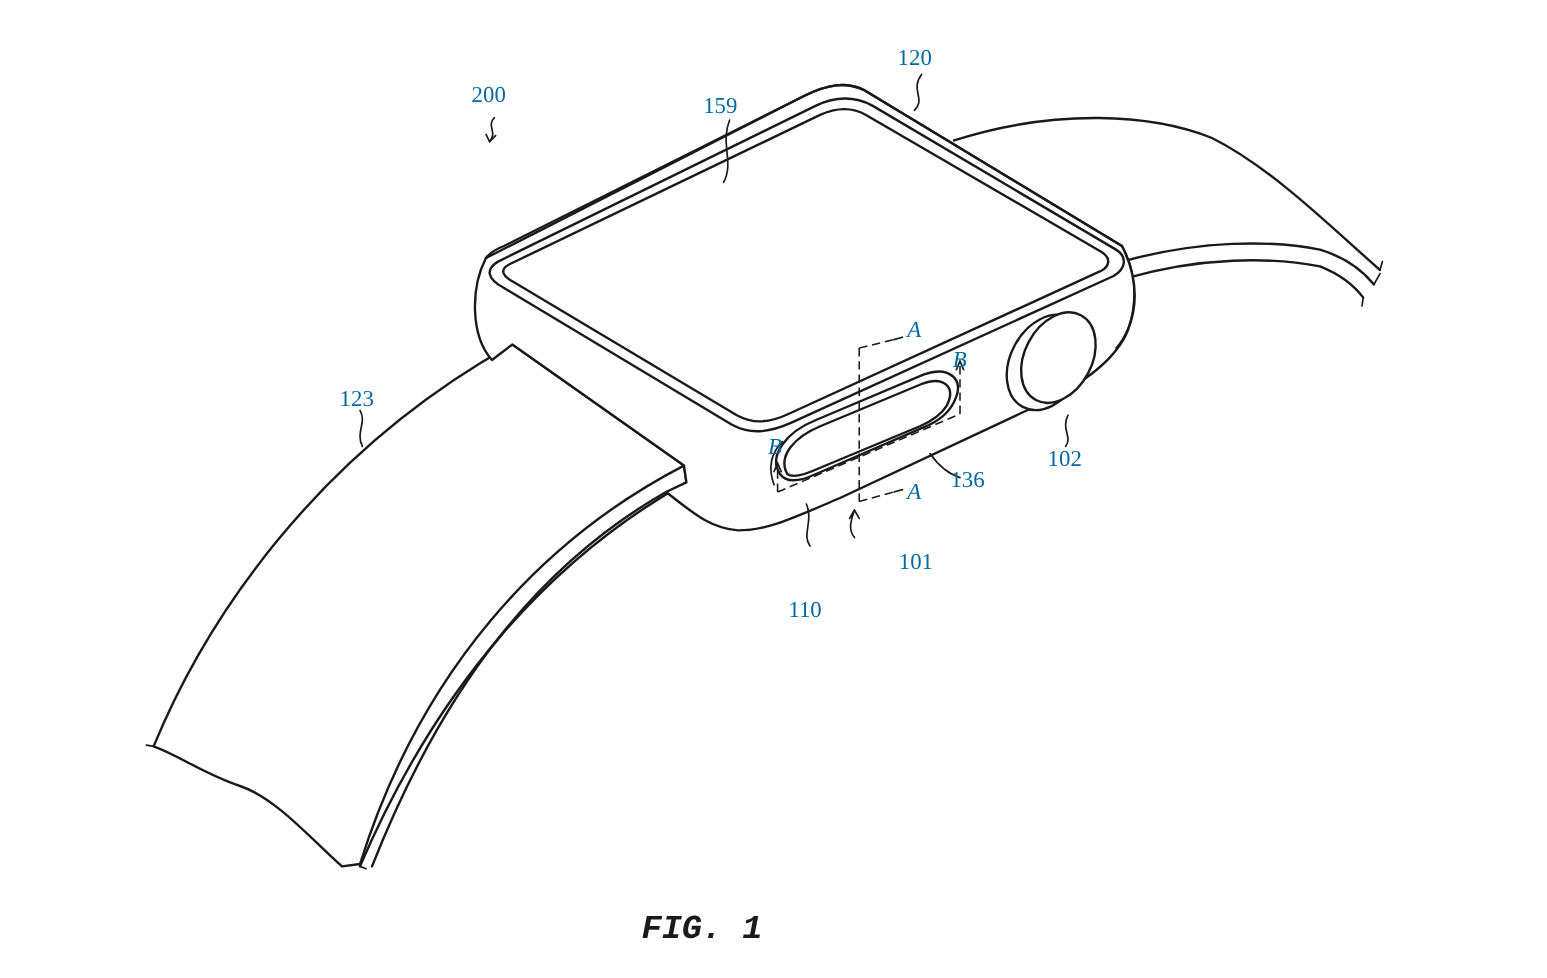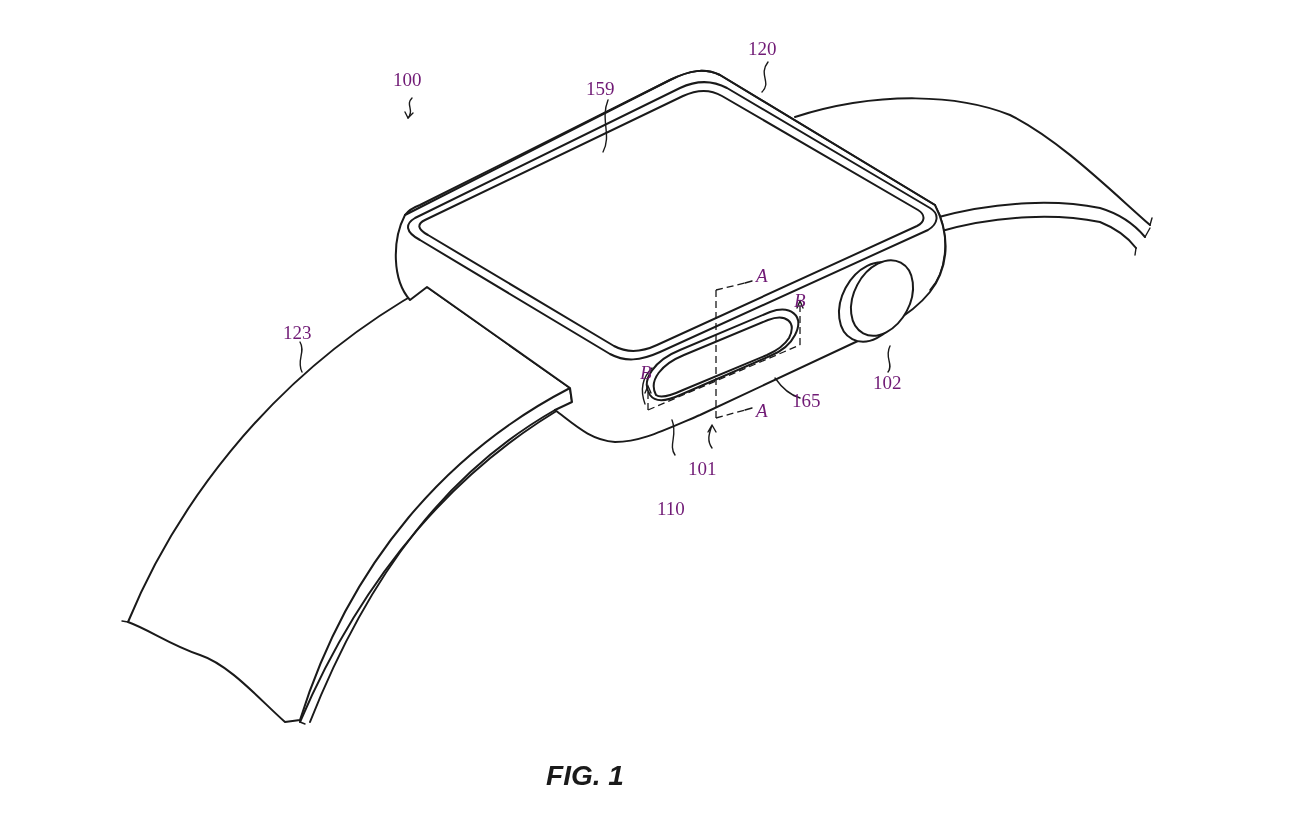--- a/index.html
+++ b/index.html
@@ -2,23 +2,23 @@
 <html><head>
 <meta charset="utf-8">
 <style>
   html, body { margin: 0; padding: 0; background: #ffffff; }
   body { width: 1289px; height: 815px; position: relative; overflow: hidden; }
   #figure { position: absolute; left: 0; top: 0; width: 1289px; height: 815px; }
   .ln { fill: none; stroke: #1a1a1a; stroke-width: 2; stroke-linecap: round; stroke-linejoin: round; }
   .thin { fill: none; stroke: #1a1a1a; stroke-width: 1.4; stroke-linecap: round; }
   .dash { fill: none; stroke: #1a1a1a; stroke-width: 1.3; stroke-dasharray: 7 4; }
   .fillw { fill: #ffffff; }
-  .ref { position: absolute; font-family: "Liberation Serif", serif; font-size: 19px; color: #701a75; white-space: nowrap; }
+  .ref { position: absolute; font-family: "Liberation Serif", serif; font-size: 19px; color: #0369a1; white-space: nowrap; }
   .it { font-style: italic; }
-  .cap { position: absolute; left: 0; width: 1170px; top: 760px; text-align: center; font-family: Liberation Sans, sans-serif; font-style: italic; font-weight: bold; font-size: 28px; color: #1a1a1a; }
+  .cap { position: absolute; left: 0; width: 1170px; top: 760px; text-align: center; font-family: Liberation Mono, monospace; font-style: italic; font-weight: bold; font-size: 28px; color: #1a1a1a; }
 </style>
 </head>
 <body>
 
 <div>
 <svg id="figure" viewBox="0 0 1289 815">
 
   <g>
     <path class="ln" d="M795 117 C880 90 960 95 1010 115 C1060 140 1110 190 1150 225"></path>
     <path class="ln" d="M935 218 C1000 200 1060 200 1100 208 C1120 214 1135 225 1145 237"></path>
@@ -73,28 +73,28 @@
     <path class="thin" d="M608 100 C600 120 612 135 603 152"></path>
     <path class="thin" d="M768 62 C758 75 772 82 762 92"></path>
     <path class="thin" d="M302 372 C296 360 306 352 300 342"></path>
     <path class="thin" d="M890 346 C884 358 894 364 888 372"></path>
     <path class="thin" d="M775 378 C782 388 790 395 800 398"></path>
     <path class="thin" d="M672 420 C678 435 668 445 675 455"></path>
     <path class="thin" d="M712 448 C706 440 710 432 712 425 M712 425 L708 432 M712 425 L716 432"></path>
   </g>
 </svg>
 
-<span class="ref" style="left:393px;top:69px;">100</span>
+<span class="ref" style="left:393px;top:69px;">200</span>
 <span class="ref" style="left:586px;top:78px;">159</span>
 <span class="ref" style="left:748px;top:38px;">120</span>
 <span class="ref" style="left:283px;top:322px;">123</span>
 <span class="ref" style="left:873px;top:372px;">102</span>
-<span class="ref" style="left:792px;top:390px;">165</span>
+<span class="ref" style="left:792px;top:390px;">136</span>
 <span class="ref" style="left:657px;top:458px;margin-top:40px;">110</span>
-<span class="ref" style="left:688px;top:458px;">101</span>
+<span class="ref" style="left:749px;top:458px;">101</span>
 
 <span class="ref it" style="left:756px;top:265px;">A</span>
 <span class="ref it" style="left:756px;top:400px;">A</span>
 <span class="ref it" style="left:640px;top:362px;">B</span>
 <span class="ref it" style="left:794px;top:290px;">B</span>
 
 <div class="cap">FIG. 1</div>
 </div>
 
 </body></html>

